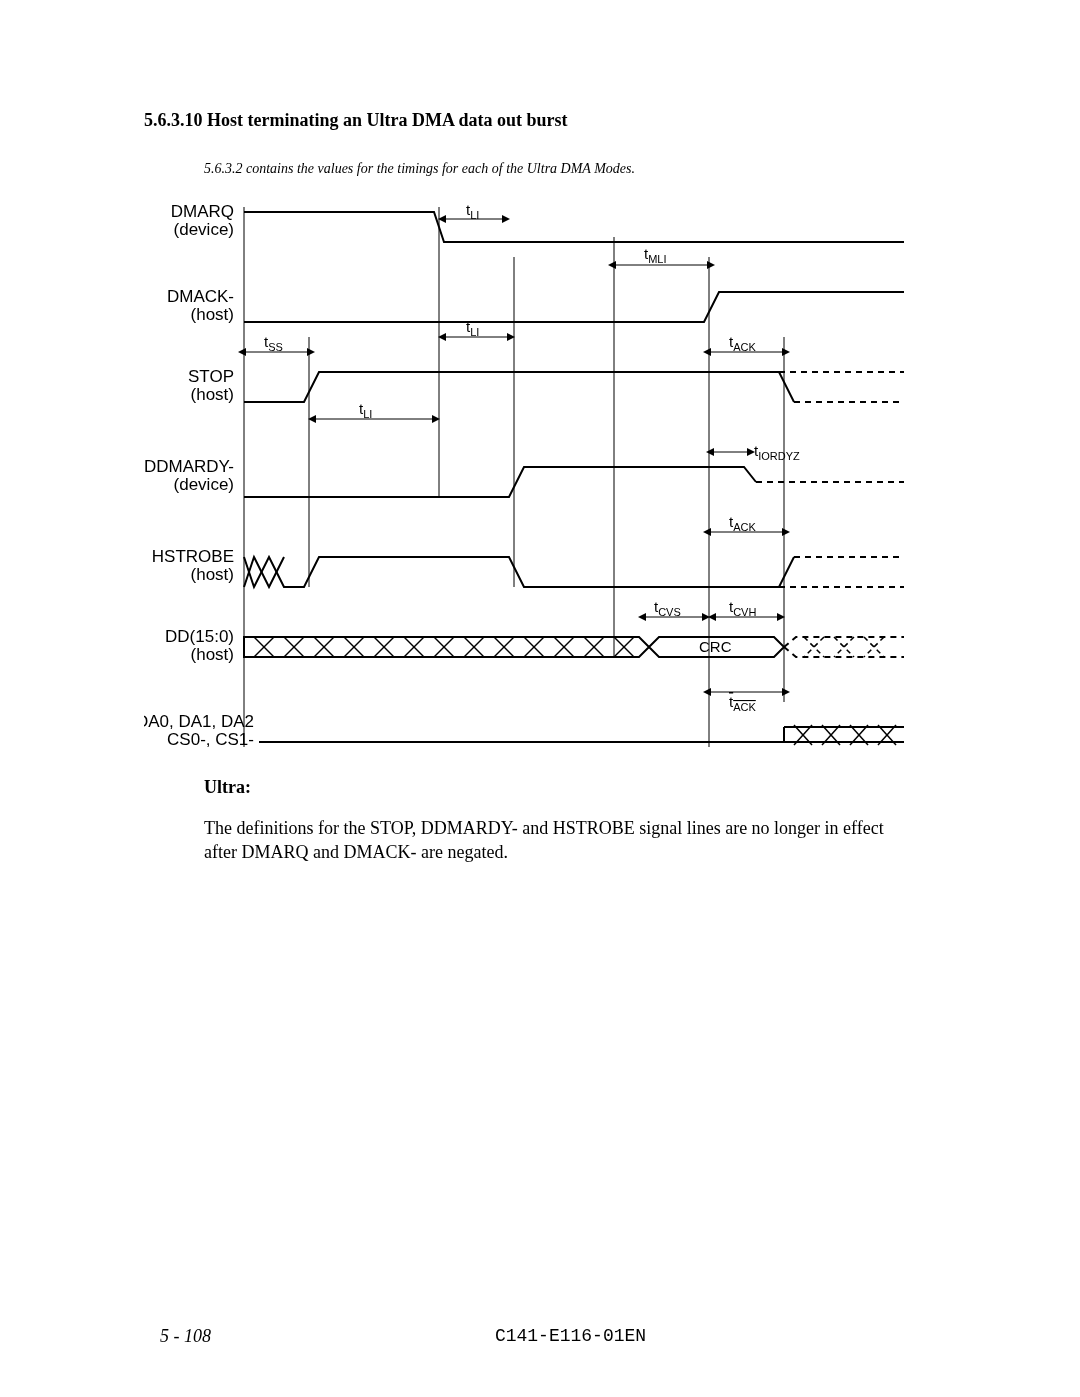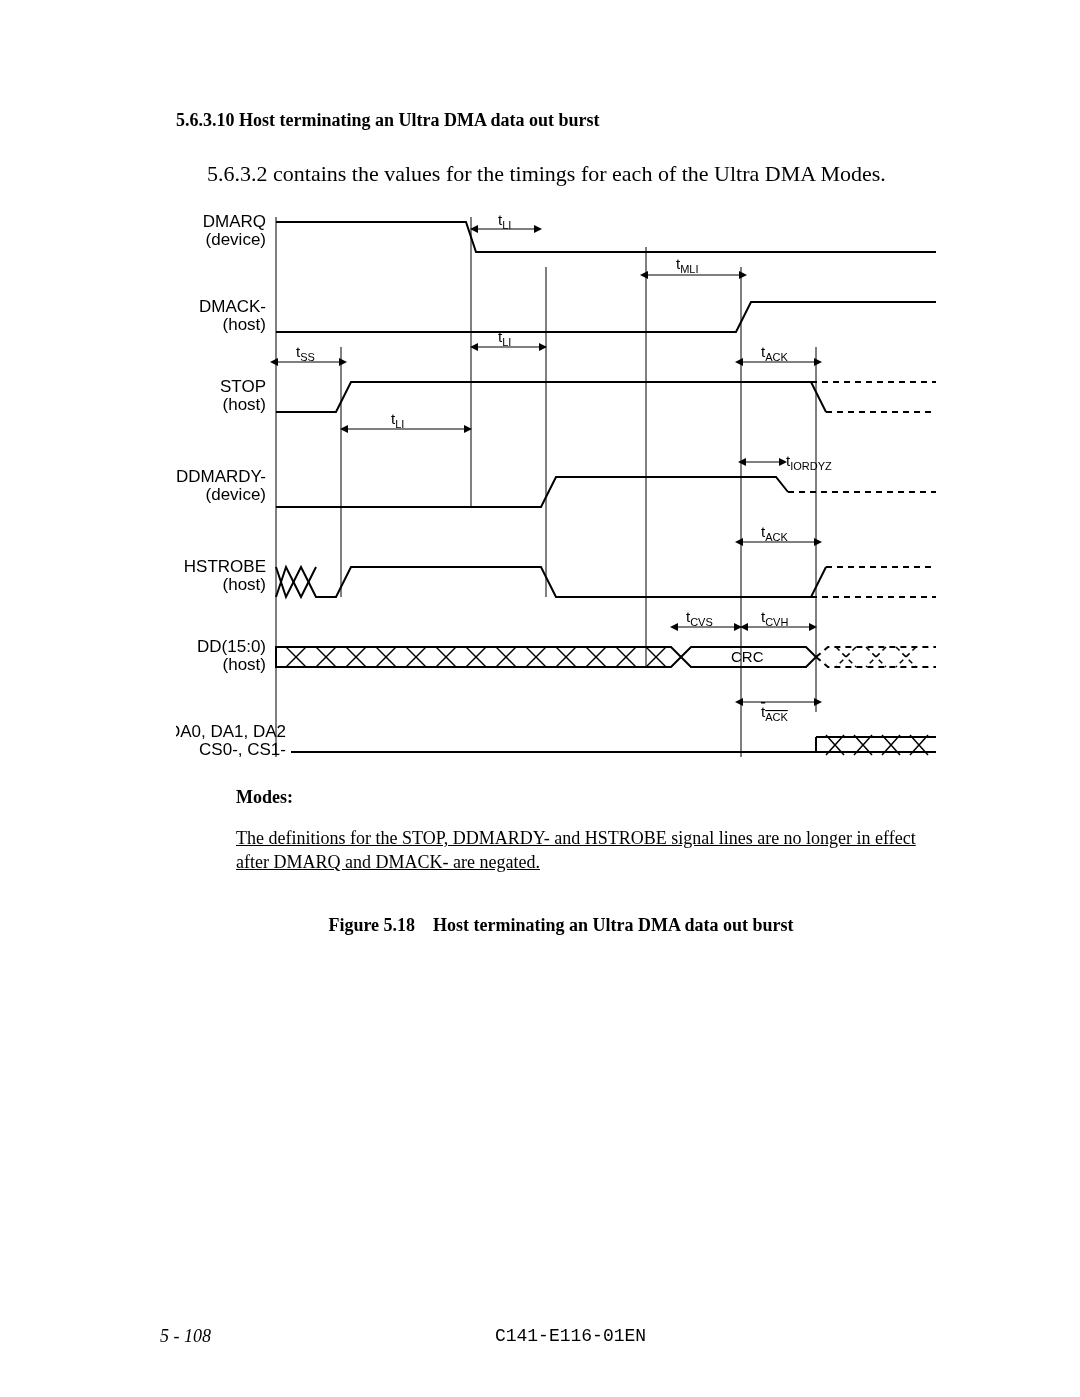--- a/index.html
+++ b/index.html
@@ -8,45 +8,45 @@
     background: #fff;
     font-family: "Times New Roman", Times, serif;
     font-size: 18px;
     color: #000;
     width: 1080px;
     height: 1397px;
     position: relative;
   }
   .page {
     position: absolute;
-    left: 176px;
+    left: 144px;
     top: 110px;
     width: 770px;
   }
   .sec-heading {
     font-weight: bold;
     font-size: 18px;
     margin-bottom: 30px;
   }
   .body-para {
-    font-size: 22px;
-    margin-left: 31px;
+    font-size: 14px;
+    margin-left: 60px;
     margin-bottom: 20px;
+    font-style: italic;
   }
   .note-heading {
     font-weight: bold;
     margin-left: 60px;
     margin-top: 20px;
     margin-bottom: 18px;
   }
   .note-body {
     margin-left: 60px;
     font-size: 18px;
     line-height: 1.35;
-    text-decoration: underline;
   }
   .fig-caption {
     font-weight: bold;
     text-align: center;
     margin-top: 40px;
   }
   .footer {
     position: absolute;
     left: 160px;
     width: 770px;
@@ -250,26 +250,22 @@
         <line x1="678" y1="528" x2="696" y2="548"></line>
           <line x1="696" y1="528" x2="678" y2="548"></line>
         <line x1="706" y1="528" x2="724" y2="548"></line>
           <line x1="724" y1="528" x2="706" y2="548"></line>
         <line x1="734" y1="528" x2="752" y2="548"></line>
           <line x1="752" y1="528" x2="734" y2="548"></line>
       </g>
     </g>
   </svg>
 
-  <div class="note-heading">Modes:</div>
+  <div class="note-heading">Ultra:</div>
   <div class="note-body">The definitions for the STOP, DDMARDY- and HSTROBE signal lines are no longer in effect after DMARQ and DMACK- are negated.</div>
 
-  <div class="fig-caption">
-    <span>Figure 5.18</span>&nbsp;&nbsp;&nbsp;
-    <span>Host terminating an Ultra DMA data out burst</span>
-  </div>
 
 </div>
 
 <div class="footer">
   <span class="footer-left">5 - 108</span>
   <div class="footer-center">C141-E116-01EN</div>
 </div>
 
 </body></html>

